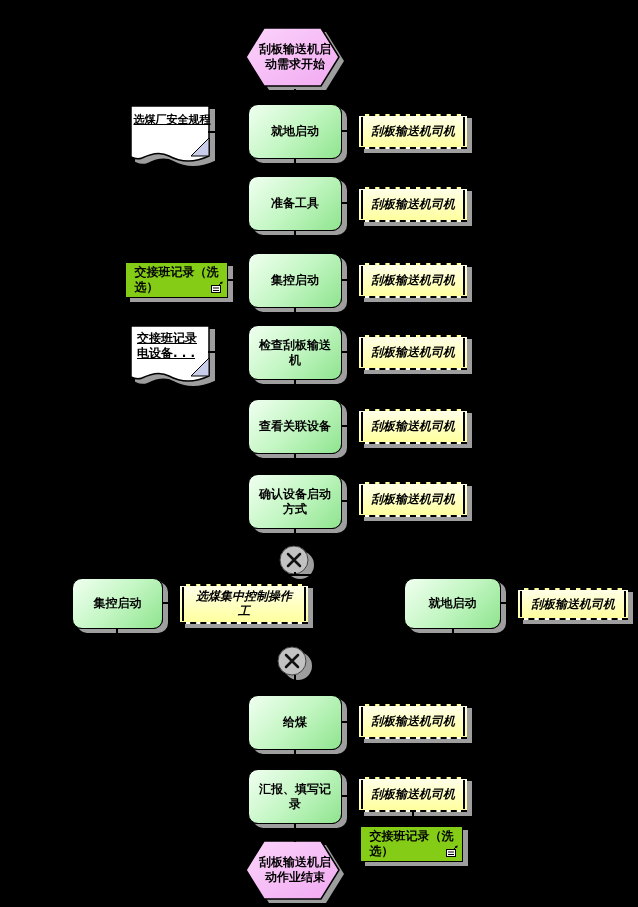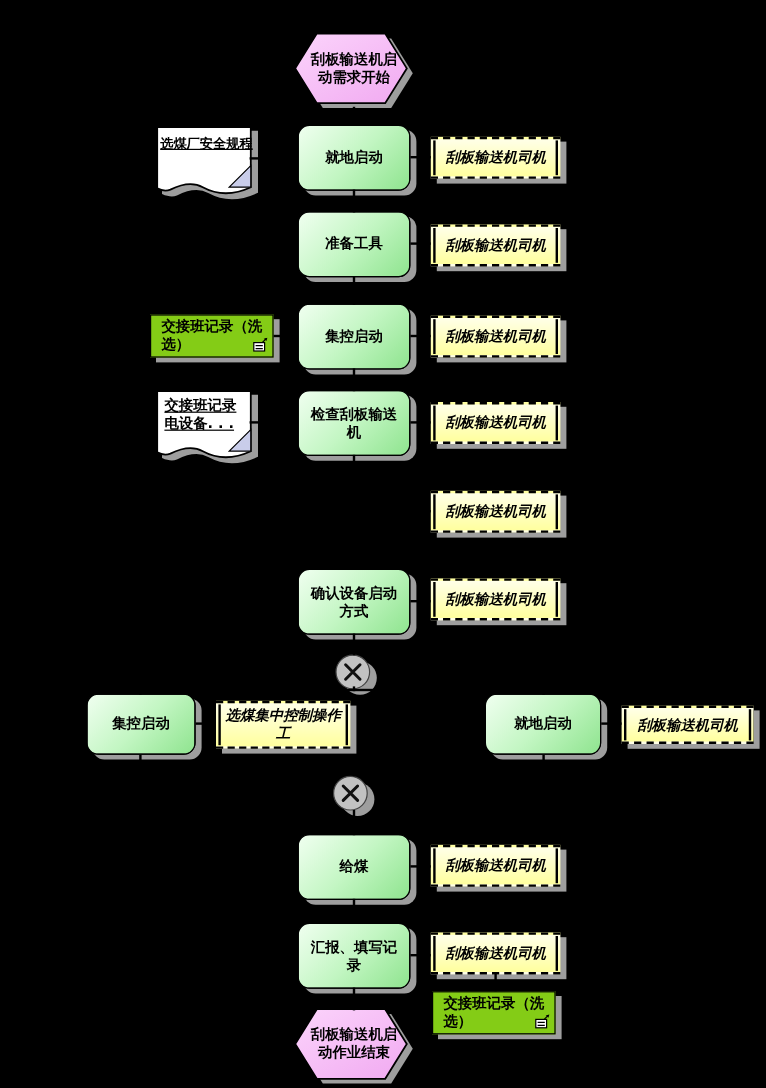--- a/index.html
+++ b/index.html
@@ -87,20 +87,22 @@
 
   <div class="shape task" style="left:248px;top:104px;width:94px;height:55px">
     <span>就地启动</span></div>
   <div class="shape task" style="left:248px;top:176px;width:94px;height:55px">
     <span>准备工具</span></div>
   <div class="shape task" style="left:248px;top:253px;width:94px;height:55px">
     <span>集控启动</span></div>
   <div class="shape task" style="left:248px;top:325px;width:94px;height:55px">
     <span>检查刮板输送
 机</span></div>
+  <div class="shape task" style="left:248px;top:399px;width:94px;height:55px">
+    <span>查看关联设备</span></div>
   <div class="shape task" style="left:248px;top:474px;width:94px;height:55px">
     <span>确认设备启动
 方式</span></div>
   <div class="shape task" style="left:248px;top:695px;width:94px;height:55px">
     <span>给煤</span></div>
   <div class="shape task" style="left:248px;top:769px;width:94px;height:55px">
     <span>汇报、填写记
 录</span></div>
 
   <div class="shape role" style="left:359px;top:114px;width:108px;height:35px">
@@ -121,21 +123,21 @@
     <span>刮板输送机司机</span></div>
 
   <svg class="svgwrap" style="left:279px;top:545px" width="40" height="40">
     <circle cx="21" cy="20" r="14" fill="#9E9E9E"></circle>
     <circle cx="15" cy="15" r="14" fill="#C2C2C2" stroke="#444" stroke-width="1"></circle>
     <path d="M9,9 L21,21 M21,9 L9,21" stroke="#111" stroke-width="2.5" stroke-linecap="round"></path>
   </svg>
 
   <div class="shape task" style="left:72px;top:578px;width:91px;height:51px">
     <span>集控启动</span></div>
-  <div class="shape role" style="left:180px;top:584px;width:112px;height:40px">
+  <div class="shape role" style="left:180px;top:584px;width:128px;height:40px">
     <span>选煤集中控制操作
 工</span></div>
   <div class="shape task" style="left:404px;top:578px;width:97px;height:51px">
     <span>就地启动</span></div>
   <div class="shape role" style="left:518px;top:588px;width:110px;height:32px">
     <span>刮板输送机司机</span></div>
 
   <svg class="svgwrap" style="left:277px;top:646px" width="40" height="40">
     <circle cx="21" cy="20" r="14" fill="#9E9E9E"></circle>
     <circle cx="15" cy="15" r="14" fill="#C2C2C2" stroke="#444" stroke-width="1"></circle>

